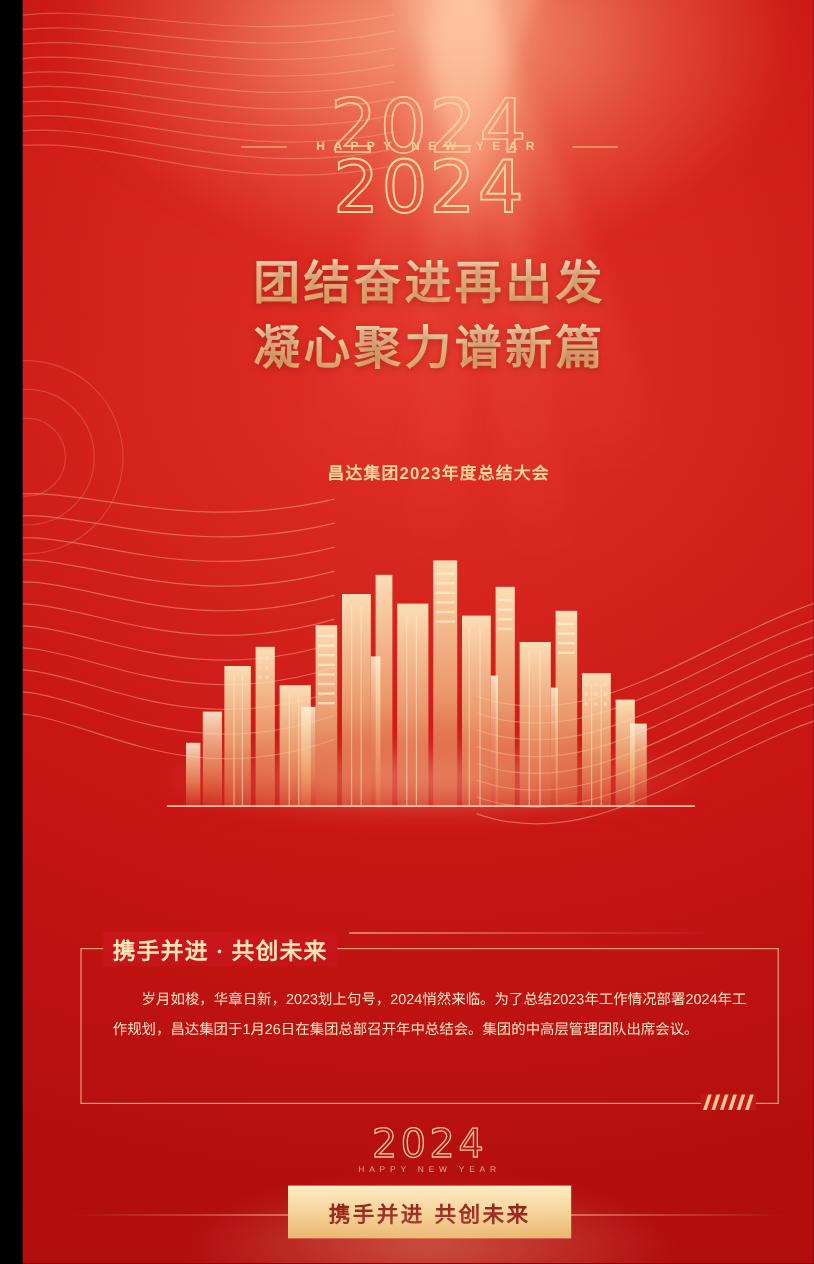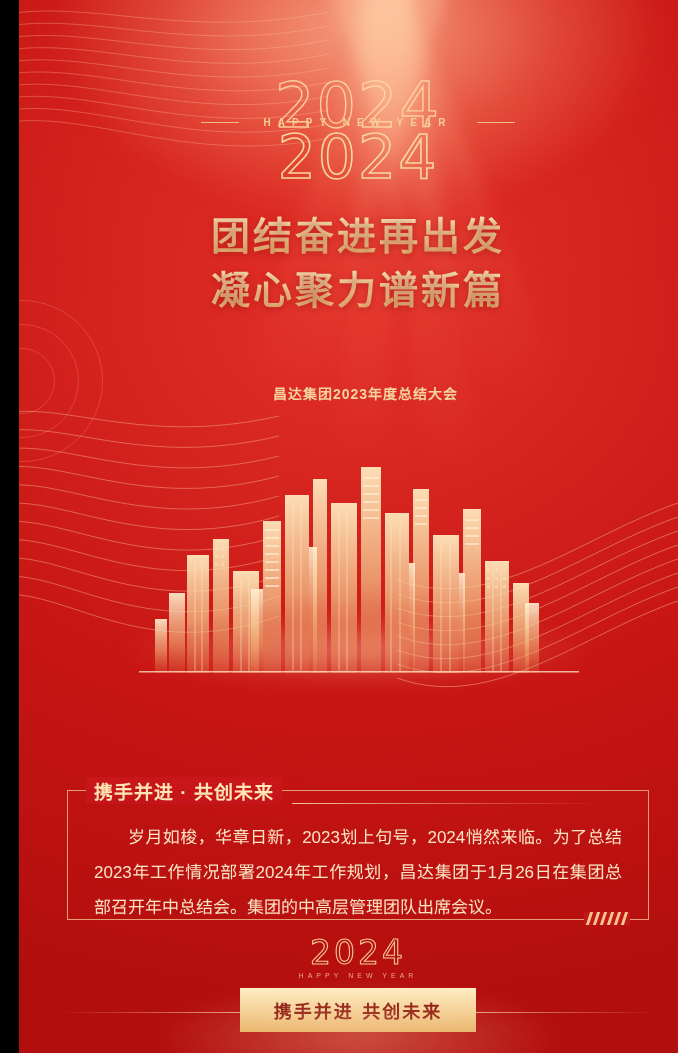--- a/index.html
+++ b/index.html
@@ -168,23 +168,24 @@
     top: 790px;
     height: 130px;
     border: 1px solid rgba(246,206,150,0.75);
     box-sizing: border-box;
   }
   .panel-title {
     position: absolute;
     left: 18px;
     top: -14px;
     display: flex;
-    align-items: flex-end;
+    align-items: flex-start;
     gap: 10px;
     background: transparent;
+    font-family: Liberation Serif, serif;
   }
   .panel-title .tag {
     padding: 0 8px;
     font-size: 19px;
     font-weight: 700;
     letter-spacing: 1px;
     color: #ffe6b4;
     background: linear-gradient(180deg, rgba(201,22,26,1) 0%, rgba(196,21,26,1) 100%);
   }
   .panel-title .rule {
@@ -194,21 +195,21 @@
     background-color: transparent;
   }
   .panel-title .rule-wrap {
     background: #c4151a;
     padding-right: 6px;
     display: flex;
     align-items: center;
   }
   .panel-body {
     padding: 30px 26px 0 26px;
-    font-size: 17px;
+    font-size: 12px;
     line-height: 2.05;
     color: #fae5c4;
     text-align: justify;
     text-indent: 2em;
   }
   .panel-ticks {
     position: absolute;
     right: 18px;
     bottom: -6px;
     display: flex;

